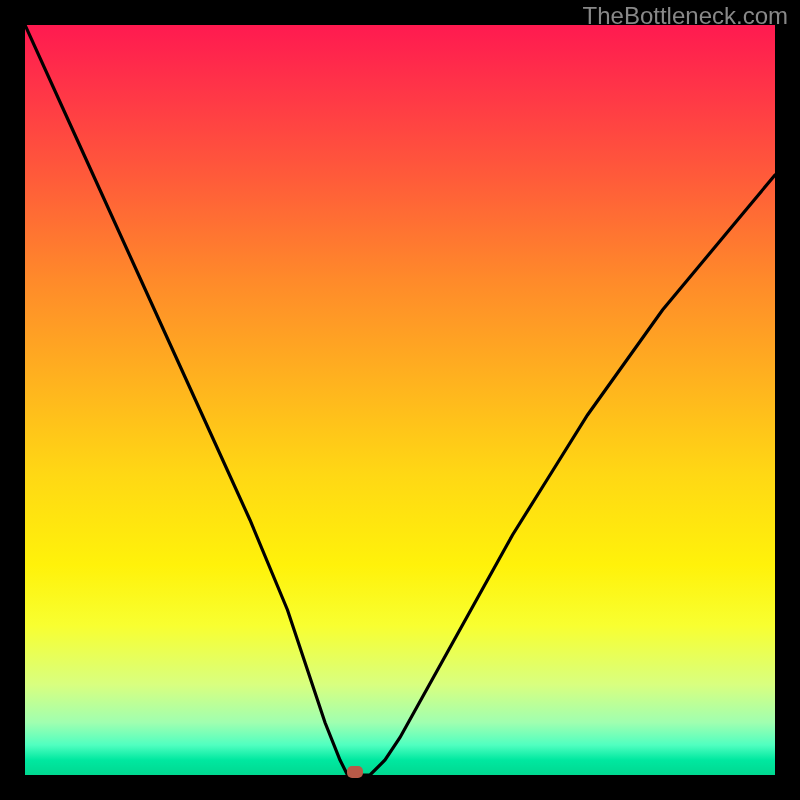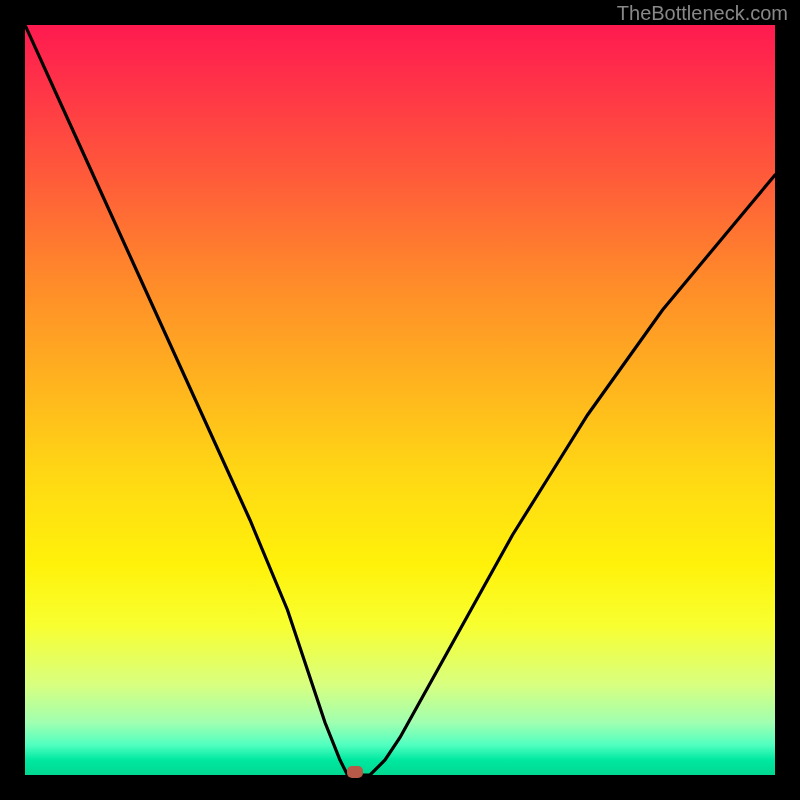--- a/index.html
+++ b/index.html
@@ -39,21 +39,21 @@
       #50ffc0 96%,
       #00e8a0 98%,
       #00d890 100%
     );
   }
   .watermark {
     position: absolute;
     top: 2px;
     right: 12px;
     color: #888;
-    font-size: 20px;
+    font-size: 24px;
     font-weight: 500;
     letter-spacing: 0px;
     z-index: 5;
   }
   svg.curve {
     position: absolute;
     left: 0;
     top: 0;
     width: 750px;
     height: 750px;

